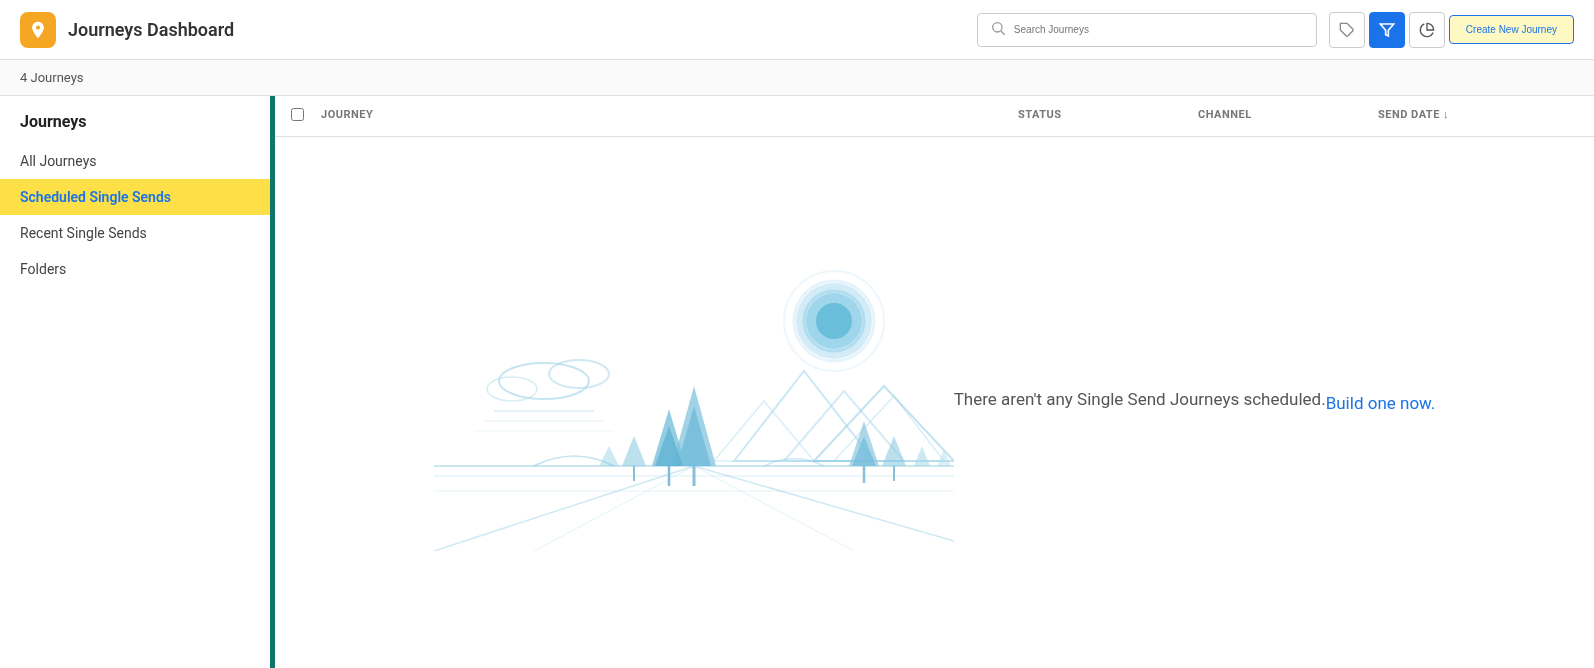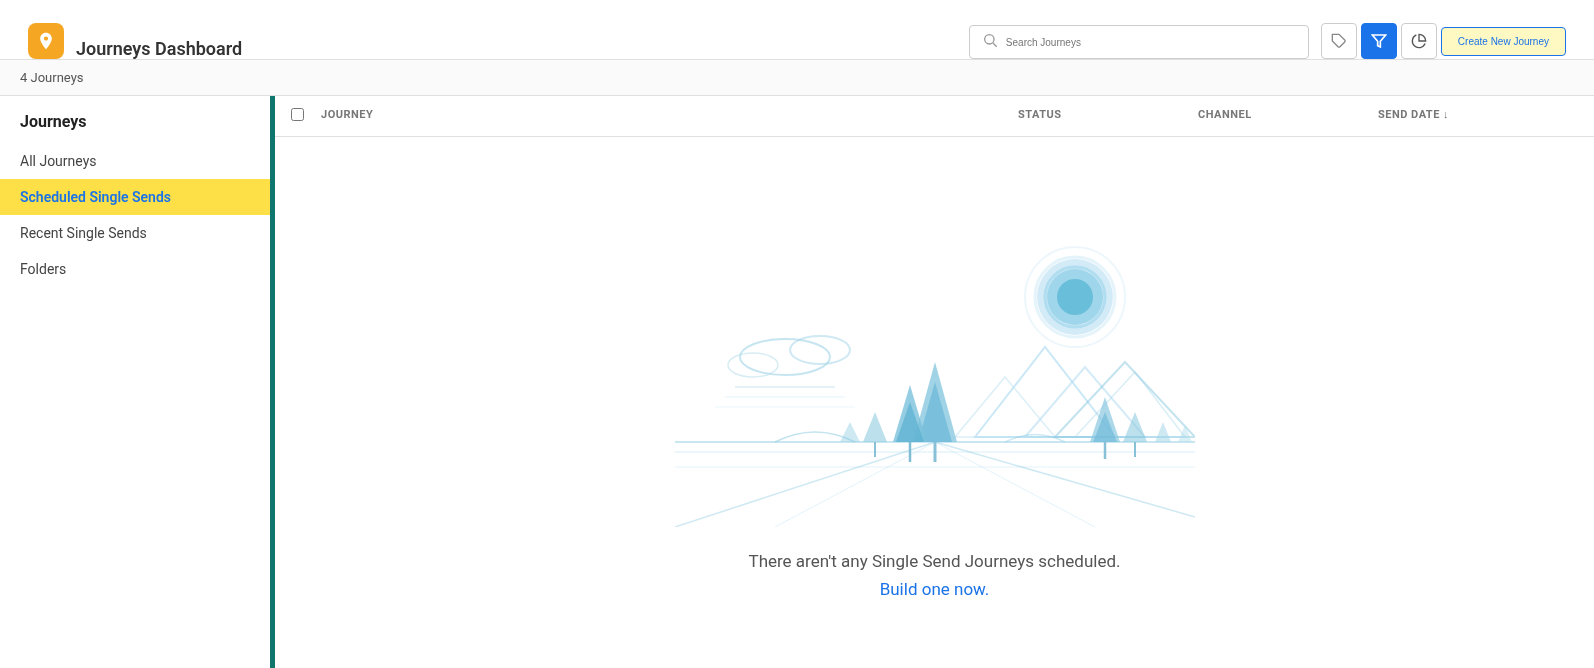--- a/index.html
+++ b/index.html
@@ -1,22 +1,22 @@
 <!DOCTYPE html>
 <html><head>
   <meta charset="utf-8">
   <style>
     * { margin: 0; padding: 0; box-sizing: border-box; }
     body { font-family: -apple-system, BlinkMacSystemFont, 'Segoe UI', Roboto, sans-serif; background: #fff; color: #333; }
 
     
     .header {
       display: flex;
-      align-items: flex-end;
-      padding: 0 28px;
+      align-items: center;
+      padding: 0 20px;
       height: 60px;
       background: #fff;
       border-bottom: 1px solid #e0e0e0;
       gap: 12px;
     }
     .header-logo {
       width: 36px;
       height: 36px;
       background: #f5a623;
       border-radius: 8px;
@@ -150,21 +150,21 @@
       font-weight: 700;
       color: #777;
       letter-spacing: 0.5px;
       text-transform: uppercase;
     }
 
     
     .empty-state {
       flex: 1;
       display: flex;
-      flex-direction: column;
+      flex-direction: row;
       align-items: center;
       justify-content: center;
       padding: 20px;
     }
     .empty-illustration {
       width: 520px;
       height: 320px;
       margin-bottom: 24px;
     }
     .empty-text {

